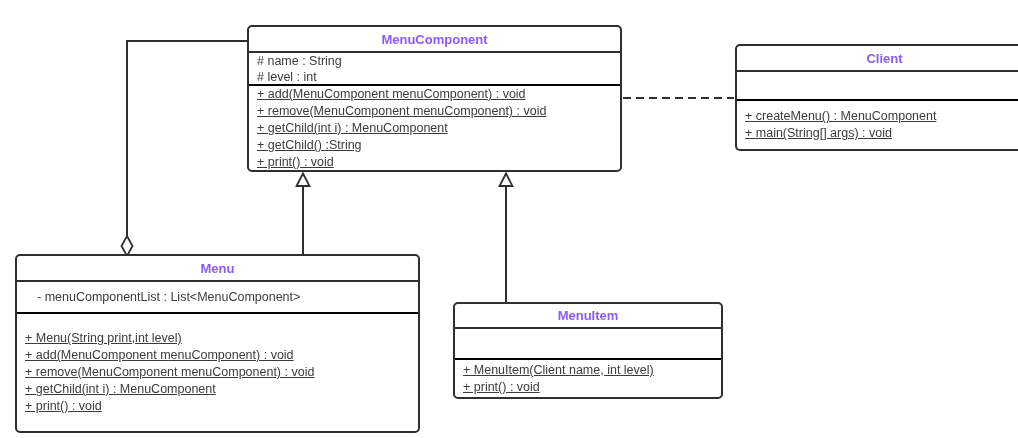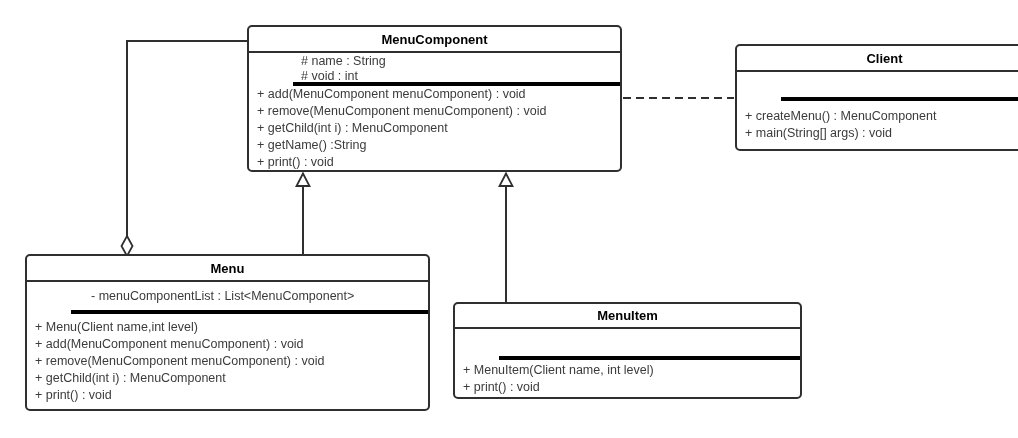--- a/index.html
+++ b/index.html
@@ -29,49 +29,49 @@
     flex-direction: column;
     color: #3b3b3b;
   }
   .uml-title {
     flex: 0 0 auto;
     display: flex;
     align-items: center;
     justify-content: center;
     font-size: 13px;
     font-weight: bold;
-    color: #000000;
+    color: #8b5cf6;
     border-bottom: 2px solid #2f2f2f;
   }
   .uml-section {
     display: flex;
     flex-direction: column;
     justify-content: center;
     padding: 0 8px;
     font-size: 12.5px;
     line-height: 17px;
   }
-  .uml-attrs { border-bottom: 4px solid #000000; margin-left: 44px; }
-  .uml-methods { flex: 1 1 auto; }
+  .uml-attrs { border-bottom: 2px solid #000000; }
+  .uml-methods { flex: 1 1 auto; text-decoration: underline; }
   .member-line { white-space: nowrap; overflow: hidden; }
 
   
   #box-menucomponent { left: 247px; top: 25px;  width: 375px; height: 147px; }
   #box-menucomponent .uml-title   { height: 26px; }
   #box-menucomponent .uml-attrs   { height: 33px; }
 
   #box-client        { left: 735px; top: 44px;  width: 299px; height: 107px; }
   #box-client .uml-title   { height: 26px; }
   #box-client .uml-attrs   { height: 29px; }
 
-  #box-menu          { left: 25px;  top: 254px; width: 405px; height: 157px; }
+  #box-menu          { left: 15px;  top: 254px; width: 405px; height: 179px; }
   #box-menu .uml-title     { height: 26px; }
   #box-menu .uml-attrs     { height: 32px; padding-left: 20px; }
 
-  #box-menuitem      { left: 453px; top: 302px; width: 349px; height: 97px; }
+  #box-menuitem      { left: 453px; top: 302px; width: 270px; height: 97px; }
   #box-menuitem .uml-title { height: 25px; }
   #box-menuitem .uml-attrs { height: 31px; }
 </style>
 </head>
 <body>
 
 <div class="canvas">
 
   <svg class="connectors" viewBox="0 0 1018 438" xmlns="http://www.w3.org/2000/svg">
 
@@ -90,47 +90,47 @@
       <polygon points="506,173.5 499.5,186 512.5,186" fill="#ffffff" stroke="#2f2f2f" stroke-width="1.8"></polygon>
     </g>
 
     <line x1="623" y1="98" x2="734" y2="98" stroke="#2f2f2f" stroke-width="2" stroke-dasharray="8 5"></line>
   </svg>
 
   <div class="uml-class" id="box-menucomponent">
     <div class="uml-title">MenuComponent</div>
     <div class="uml-section uml-attrs">
       <div class="member-line"># name : String</div>
-      <div class="member-line"># void : int</div>
+      <div class="member-line"># level : int</div>
     </div>
     <div class="uml-section uml-methods">
       <div class="member-line">+ add(MenuComponent menuComponent) : void</div>
       <div class="member-line">+ remove(MenuComponent menuComponent) : void</div>
       <div class="member-line">+ getChild(int i) : MenuComponent</div>
-      <div class="member-line">+ getName() :String</div>
+      <div class="member-line">+ getChild() :String</div>
       <div class="member-line">+ print() : void</div>
     </div>
   </div>
 
   <div class="uml-class" id="box-client">
     <div class="uml-title">Client</div>
     <div class="uml-section uml-attrs"></div>
     <div class="uml-section uml-methods">
       <div class="member-line">+ createMenu() : MenuComponent</div>
       <div class="member-line">+ main(String[] args) : void</div>
     </div>
   </div>
 
   <div class="uml-class" id="box-menu">
     <div class="uml-title">Menu</div>
     <div class="uml-section uml-attrs">
       <div class="member-line">- menuComponentList : List&lt;MenuComponent&gt;</div>
     </div>
     <div class="uml-section uml-methods">
-      <div class="member-line">+ Menu(Client name,int level)</div>
+      <div class="member-line">+ Menu(String print,int level)</div>
       <div class="member-line">+ add(MenuComponent menuComponent) : void</div>
       <div class="member-line">+ remove(MenuComponent menuComponent) : void</div>
       <div class="member-line">+ getChild(int i) : MenuComponent</div>
       <div class="member-line">+ print() : void</div>
     </div>
   </div>
 
   <div class="uml-class" id="box-menuitem">
     <div class="uml-title">MenuItem</div>
     <div class="uml-section uml-attrs"></div>

